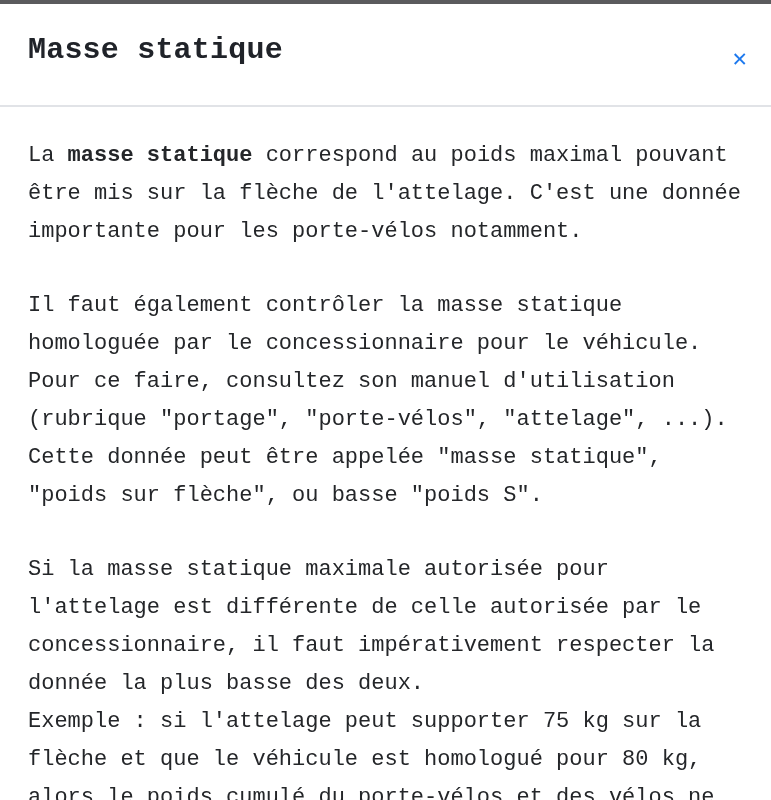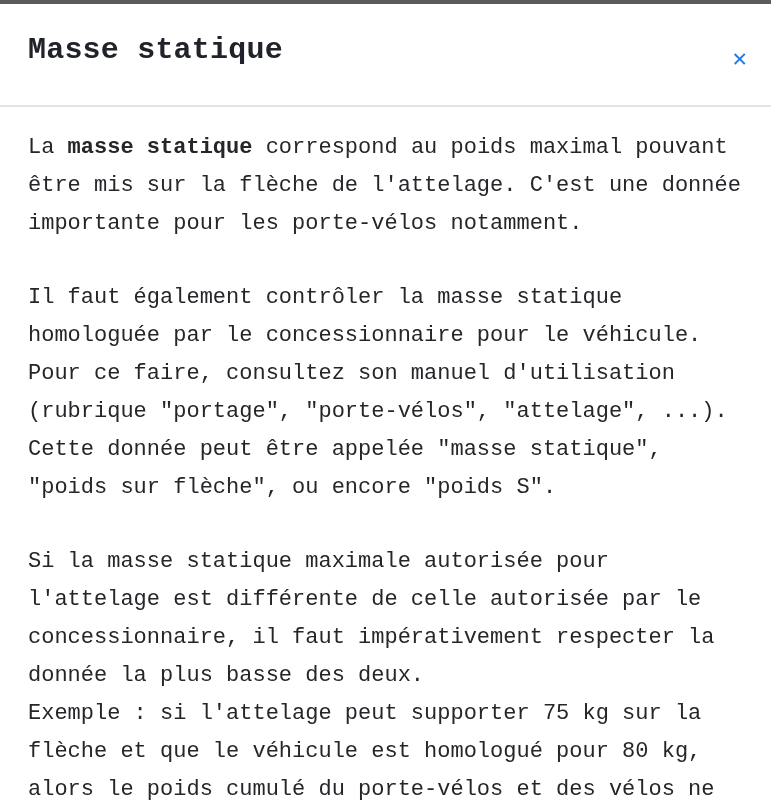--- a/index.html
+++ b/index.html
@@ -46,37 +46,37 @@
     border: none;
     border-top: 2px solid #e1e3e7;
     width: 100%;
   }
   .modal-body {
     padding: 22px 28px 0 28px;
     font-size: 22px;
     line-height: 38px;
     color: #242629;
   }
-  .modal-body p { margin: 0 0 36px 0; }
+  .modal-body p { margin: 8px 0 36px 0; }
   .modal-body p:last-child { margin-bottom: 0; }
   .bold { font-weight: bold; }
 </style>
 </head>
 <body>
 
 <div class="top-strip"></div>
 
 <header class="modal-header">
   <h1 class="modal-title">Masse statique</h1>
   <button class="close-btn" aria-label="Fermer">
     <span>✕</span>
   </button>
 </header>
 
 <hr class="divider">
 
 <main class="modal-body">
   <p><span>La </span><strong class="bold">masse statique</strong><span> correspond au poids maximal pouvant être mis sur la flèche de l'attelage. C'est une donnée importante pour les porte-vélos notamment.</span></p>
 
-  <p><span>Il faut également contrôler la masse statique homologuée par le concessionnaire pour le véhicule. Pour ce faire, consultez son manuel d'utilisation (rubrique "portage", "porte-vélos", "attelage", ...).</span><br><span>Cette donnée peut être appelée "masse statique", "poids sur flèche", ou encore "poids S".</span></p>
+  <p><span>Il faut également contrôler la masse statique homologuée par le concessionnaire pour le véhicule. Pour ce faire, consultez son manuel d'utilisation (rubrique "portage", "porte-vélos", "attelage", ...).</span><br><span>Cette donnée peut être appelée "masse statique", "poids sur flèche", ou basse "poids S".</span></p>
 
   <p><span>Si la masse statique maximale autorisée pour l'attelage est différente de celle autorisée par le concessionnaire, il faut impérativement respecter la donnée la plus basse des deux.</span><br><span>Exemple : si l'attelage peut supporter 75 kg sur la flèche et que le véhicule est homologué pour 80 kg, alors le poids cumulé du porte-vélos et des vélos ne devra pas excéder 75 kg.</span></p>
 </main>
 
 </body></html>

